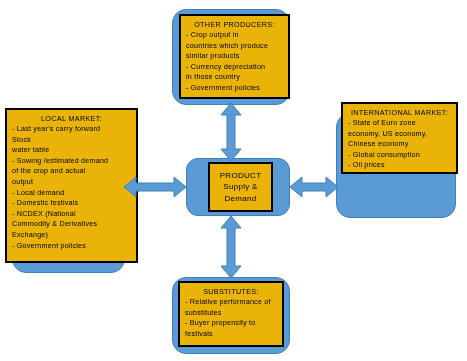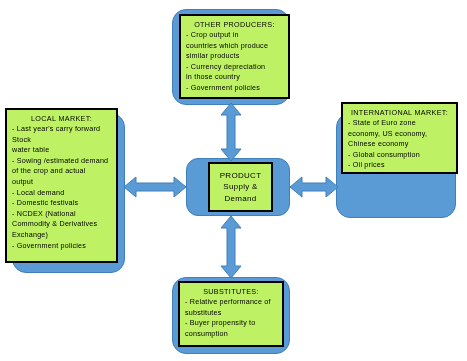--- a/index.html
+++ b/index.html
@@ -30,21 +30,21 @@
     background: #5B9BD5;
     border: 1px solid #3f7fba;
     border-radius: 14px;
     box-sizing: border-box;
   }
   .plate.center-plate { border-radius: 12px; }
 
   
   .card {
     position: absolute;
-    background: #bef264;
+    background: #eab308;
     border: 2px solid #000000;
     box-sizing: border-box;
     padding: 4px 5px 3px 5px;
     overflow: hidden;
   }
 
   .card-title {
     font-size: 7.2px;
     letter-spacing: 0.35px;
     text-align: center;
@@ -100,21 +100,21 @@
       <li>- Crop output in</li>
       <li>countries which produce</li>
       <li>similar products</li>
       <li>-  Currency depreciation</li>
       <li>in those country</li>
       <li>- Government policies</li>
     </ul>
   </div>
 
   <div class="plate" style="left:12px; top:113px; width:113px; height:160px;"></div>
-  <div class="card" style="left:5px; top:108px; width:113px; height:155px;">
+  <div class="card" style="left:5px; top:108px; width:133px; height:155px;">
     <div class="card-title">LOCAL MARKET:</div>
     <ul class="bullets">
       <li>- Last year's carry forward</li>
       <li>   Stock</li>
       <li>water table</li>
       <li>- Sowing /estimated demand</li>
       <li>of the crop and actual</li>
       <li>output</li>
       <li>- Local demand</li>
       <li>- Domestic festivals</li>
@@ -137,21 +137,21 @@
     </ul>
   </div>
 
   <div class="plate" style="left:172px; top:277px; width:118px; height:77px;"></div>
   <div class="card" style="left:178px; top:281px; width:106px; height:66px;">
     <div class="card-title">SUBSTITUTES:</div>
     <ul class="bullets">
       <li>- Relative performance of</li>
       <li>substitutes</li>
       <li>- Buyer propensity to</li>
-      <li>consumption</li>
+      <li>festivals</li>
     </ul>
   </div>
 
   <div class="plate center-plate" style="left:186px; top:158px; width:104px; height:58px;"></div>
   <div class="card center-card" style="left:208px; top:162px; width:65px; height:50px;">
     <div class="line">PRODUCT</div>
     <div class="line">Supply &amp;</div>
     <div class="line">Demand</div>
   </div>
 

